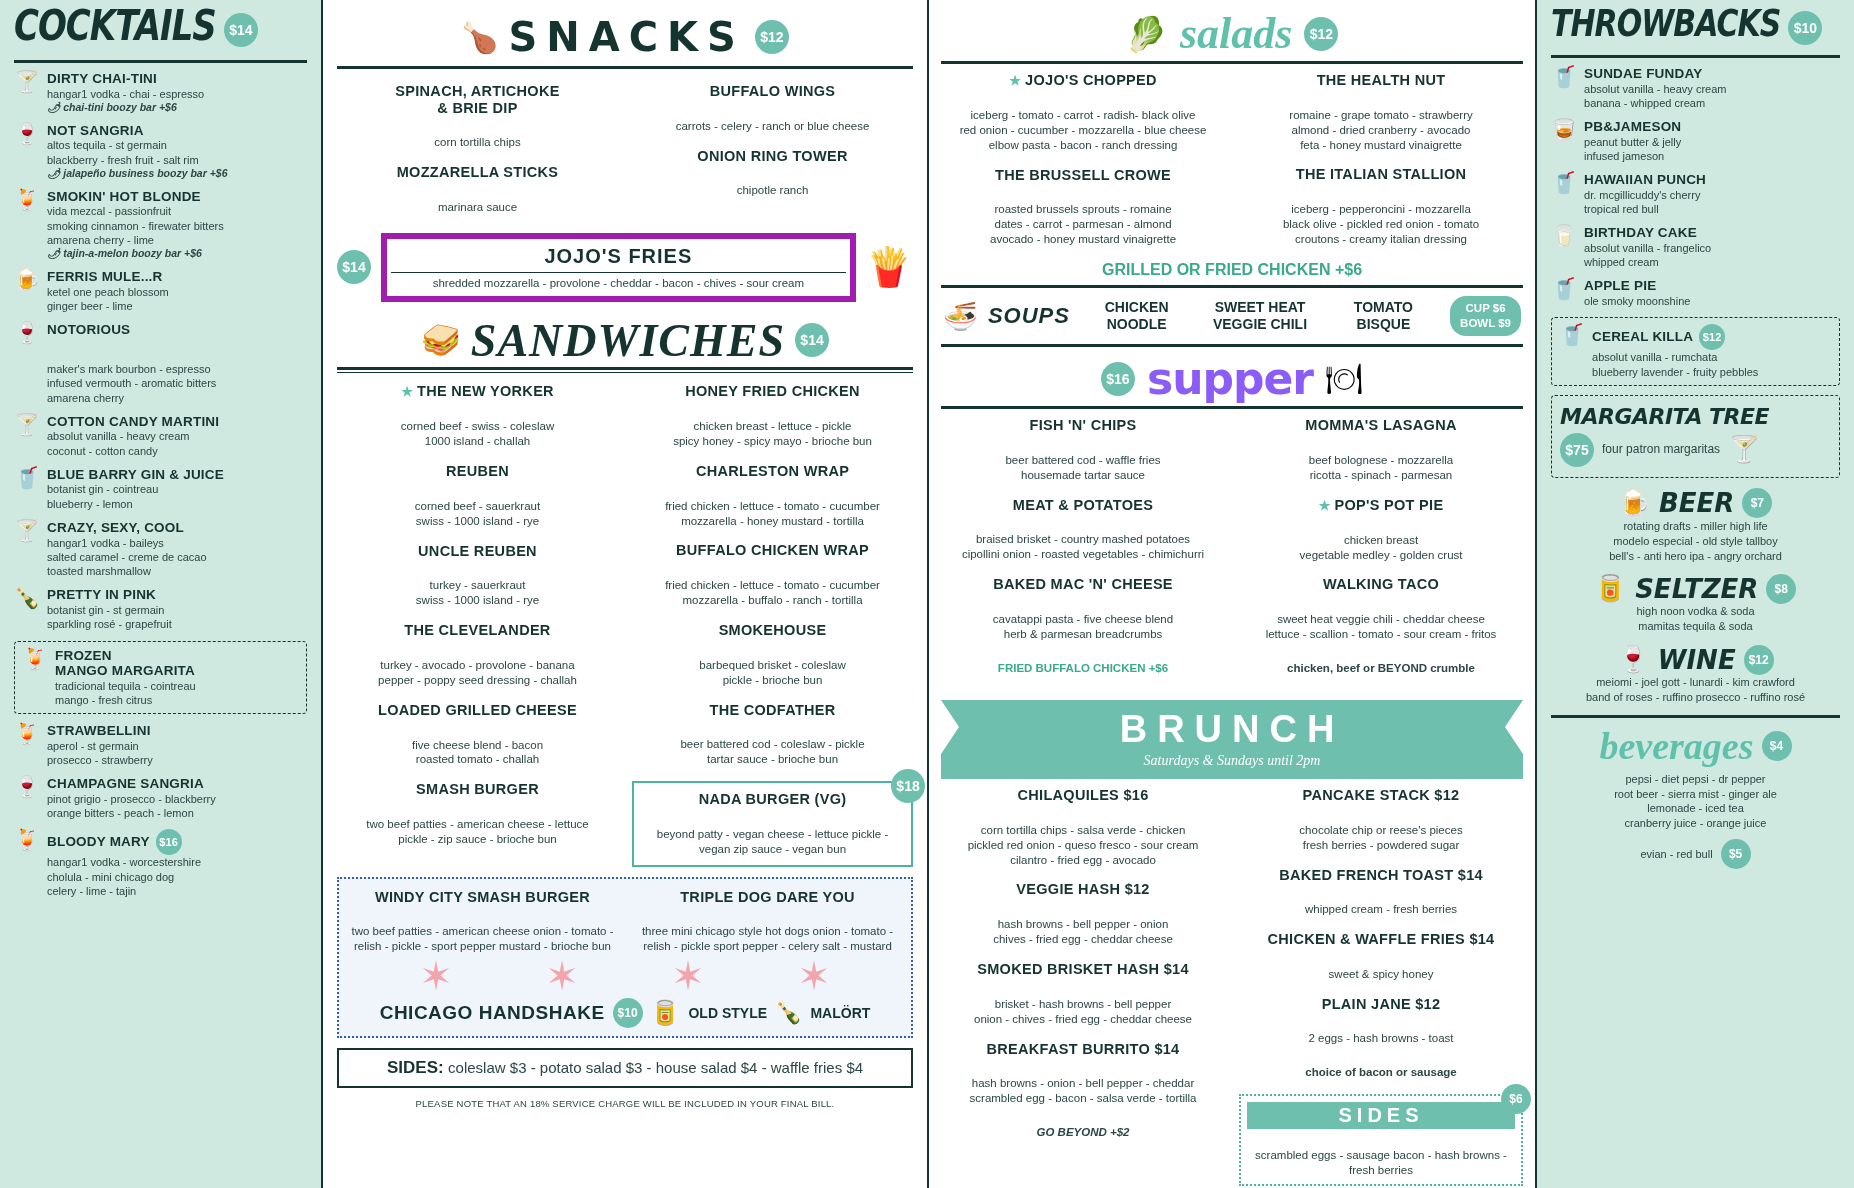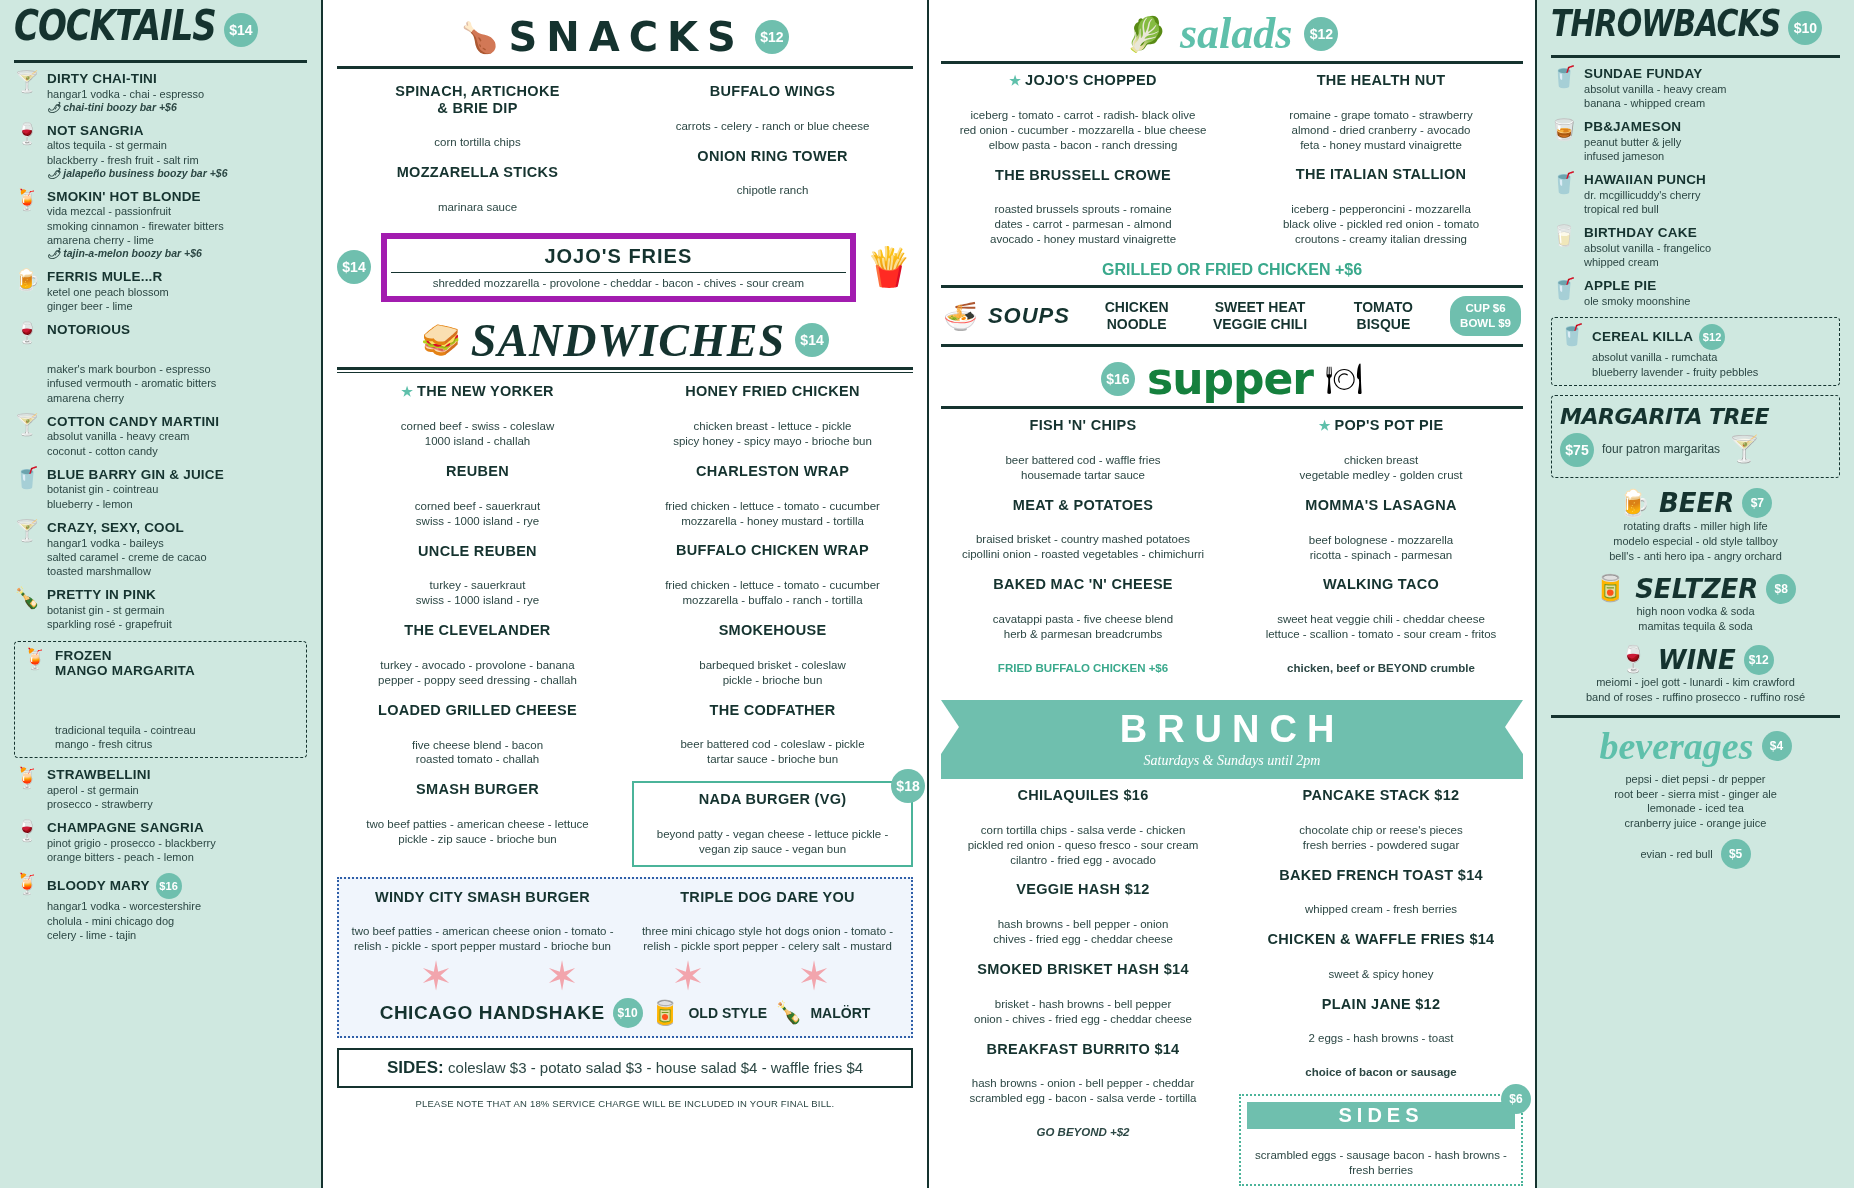--- a/index.html
+++ b/index.html
@@ -99,21 +99,21 @@
   .salads-head { display:flex; align-items:center; justify-content:center; gap:12px;}
   .salads-word {
     font-family:"Liberation Serif", serif; font-style:italic; font-weight:bold;
     font-size:44px; color:#5fc0ab;
   }
   .soups-row { display:flex; align-items:center; gap:10px; padding:8px 2px;}
   .soups-badge { font-size:22px; font-weight:bold; font-style:italic; color:#15332f; letter-spacing:1px;}
   .soup-item { font-size:14px; font-weight:bold; color:#15332f; text-align:center; line-height:1.2; flex:1;}
   .cup-bowl { background:#6fbfae; color:#fff; border-radius:16px; padding:5px 10px; font-size:11.5px; font-weight:bold; text-align:center; line-height:1.3;}
   .supper-head { display:flex; align-items:center; justify-content:center; gap:12px; margin-top:6px;}
-  .supper-word { font-family:"DejaVu Sans", sans-serif; font-weight:bold; font-size:44px; letter-spacing:-1px; color:#15803d;}
+  .supper-word { font-family:"DejaVu Sans", sans-serif; font-weight:bold; font-size:44px; letter-spacing:-1px; color:#8b5cf6;}
   .brunch-banner {
     background:#6fbfae; color:#fff; text-align:center; padding:8px 0 10px; margin-top:10px;
     position:relative;
   }
   .brunch-banner:before, .brunch-banner:after {
     content:""; position:absolute; top:0; width:0; height:0;
     border-top:27px solid transparent; border-bottom:27px solid transparent;
   }
   .brunch-banner:before { left:0; border-left:18px solid #fff; }
   .brunch-banner:after { right:0; border-right:18px solid #fff; }
@@ -226,21 +226,21 @@
             <div class="drink-name" style="white-space: pre-line;">PRETTY IN PINK</div>
             <div class="drink-desc" style="white-space: pre-line;">botanist gin - st germain
 sparkling rosé - grapefruit</div>
           </div>
         </div>
         <div class="boxed-drink">
           <div class="glass">🍹</div>
           <div class="drink-body">
             <div class="drink-name" style="white-space: pre-line;">FROZEN
 MANGO MARGARITA</div>
-            <div class="drink-desc" style="white-space: pre-line; margin-top: 44px;">tradicional tequila - cointreau
+            <div class="drink-desc" style="white-space: pre-line;">tradicional tequila - cointreau
 mango - fresh citrus</div>
           </div>
         </div>
         <div class="drink">
           <div class="glass">🍹</div>
           <div class="drink-body">
             <div class="drink-name" style="white-space: pre-line;">STRAWBELLINI</div>
             <div class="drink-desc" style="white-space: pre-line;">aperol - st germain
 prosecco - strawberry</div>
           </div>
@@ -506,28 +506,28 @@
           </div>
           <div class="dish">
             <div class="dish-name" style="white-space: pre-line;">BAKED MAC 'N' CHEESE</div>
             <div class="dish-desc" style="white-space: pre-line;">cavatappi pasta - five cheese blend
 herb &amp; parmesan breadcrumbs</div>
             <div class="dish-desc green">FRIED BUFFALO CHICKEN +$6</div>
           </div>
         </div>
       <div class="colhalf" id="supper-right">
           <div class="dish">
+            <div class="dish-name" style="white-space: pre-line;">MOMMA'S LASAGNA</div>
+            <div class="dish-desc" style="white-space: pre-line;">beef bolognese - mozzarella
+ricotta - spinach - parmesan</div>
+          </div>
+          <div class="dish">
             <div class="dish-name" style="white-space: pre-line;"><span class="star-t">★ </span>POP'S POT PIE</div>
             <div class="dish-desc" style="white-space: pre-line;">chicken breast
 vegetable medley - golden crust</div>
-          </div>
-          <div class="dish">
-            <div class="dish-name" style="white-space: pre-line;">MOMMA'S LASAGNA</div>
-            <div class="dish-desc" style="white-space: pre-line;">beef bolognese - mozzarella
-ricotta - spinach - parmesan</div>
           </div>
           <div class="dish">
             <div class="dish-name" style="white-space: pre-line;">WALKING TACO</div>
             <div class="dish-desc" style="white-space: pre-line;">sweet heat veggie chili - cheddar cheese
 lettuce - scallion - tomato - sour cream - fritos</div>
             <div class="dish-desc bold">chicken, beef or BEYOND crumble</div>
           </div>
         </div>
     </div>
 

